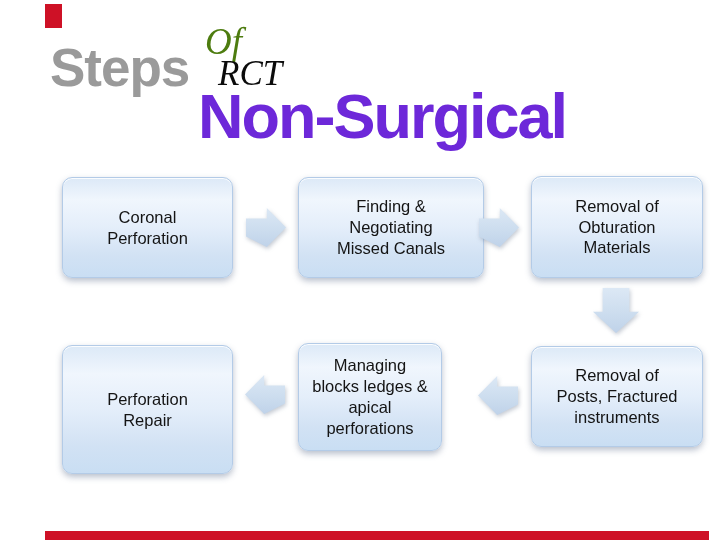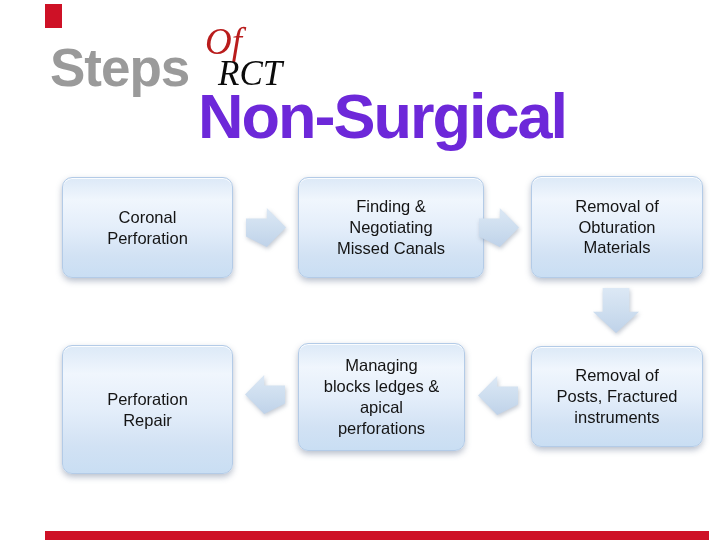--- a/index.html
+++ b/index.html
@@ -8,41 +8,41 @@
     font-family:"Liberation Sans", sans-serif;
     margin-left:15px;
   }
   
   .accent{position:absolute;background:#ce1126;}
   .accent-top{left:30px;top:4px;width:17px;height:24px;}
   .accent-bottom{left:30px;top:531px;width:664px;height:9px;}
   
   .t{position:absolute;line-height:1;white-space:nowrap;}
   .t-steps{left:35px;top:41px;font-size:53px;font-weight:700;color:#9a9a9a;letter-spacing:-1px;}
-  .t-of{left:190px;top:23px;font-family:"Liberation Serif", serif;font-style:italic;font-size:37px;color:#b91c1c;}
+  .t-of{left:190px;top:23px;font-family:"Liberation Serif", serif;font-style:italic;font-size:37px;color:#4d7c0f;}
   .t-rct{left:203px;top:56px;font-family:"Liberation Serif", serif;font-style:italic;font-size:35px;color:#0b0b0b;text-align:center;}
   .t-sub{left:183px;top:85px;font-size:63px;font-weight:700;color:#6d28d9;letter-spacing:-2px;}
   
   .box{
     position:absolute;border-radius:10px;
     border:1px solid #b3cbe7;
     background:linear-gradient(180deg,#dce9f7 0%,#f0f6fd 22%,#e4eefa 50%,#d2e2f4 78%,#c9def3 100%);
     box-shadow:0 3px 6px rgba(100,115,145,0.45), inset 0 1px 0 rgba(255,255,255,0.85);
     display:flex;align-items:center;justify-content:center;
     box-sizing:border-box;padding:4px 8px;
   }
   .box-label{
     white-space:pre-line;text-align:center;
     font-size:16.5px;line-height:1.26;color:#141414;
   }
   .box1{left:47px;top:177px;width:171px;height:101px;}
   .box2{left:283px;top:177px;width:186px;height:101px;}
   .box3{left:516px;top:176px;width:172px;height:102px;}
   .box4{left:47px;top:345px;width:171px;height:129px;}
-  .box5{left:283px;top:343px;width:167px;height:108px;}
+  .box5{left:283px;top:343px;width:144px;height:108px;}
   .box6{left:516px;top:346px;width:172px;height:101px;}
   
   .arrow-wrap{position:absolute;filter:drop-shadow(1.5px 2.5px 2px rgba(100,115,140,0.38));}
   .arrow{width:100%;height:100%;background:linear-gradient(180deg,#dce8f5 0%,#cbdcee 60%,#bfd2e9 100%);}
   .arrow-right{clip-path:polygon(0 27%,52% 27%,52% 0,100% 50%,52% 100%,0 73%);}
   .arrow-left{clip-path:polygon(100% 27%,48% 27%,48% 0,0 50%,48% 100%,100% 73%);}
   .arrow-down{clip-path:polygon(21% 0,79% 0,79% 53%,100% 53%,50% 100%,0 53%,21% 53%);}
   .aw1{left:231px;top:208px;width:40px;height:39px;}
   .aw2{left:464px;top:208px;width:40px;height:39px;}
   .awd{left:578px;top:288px;width:46px;height:45px;}

